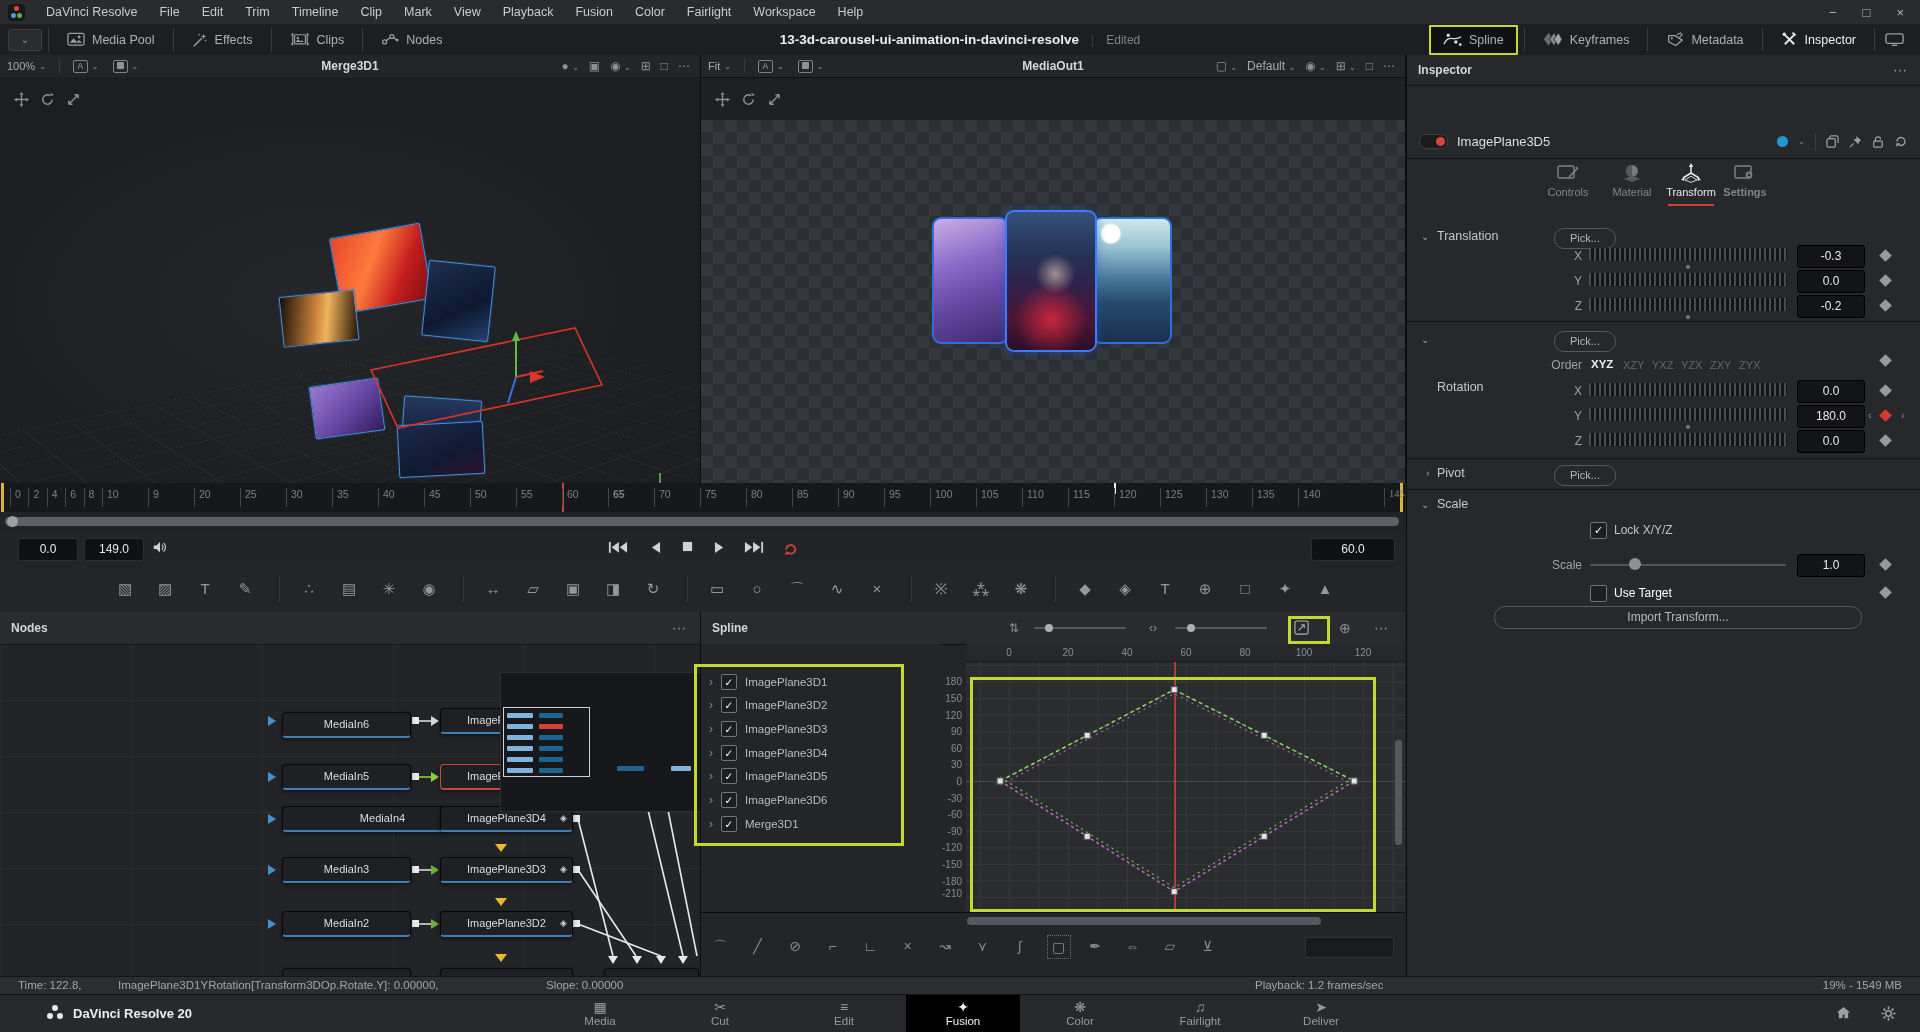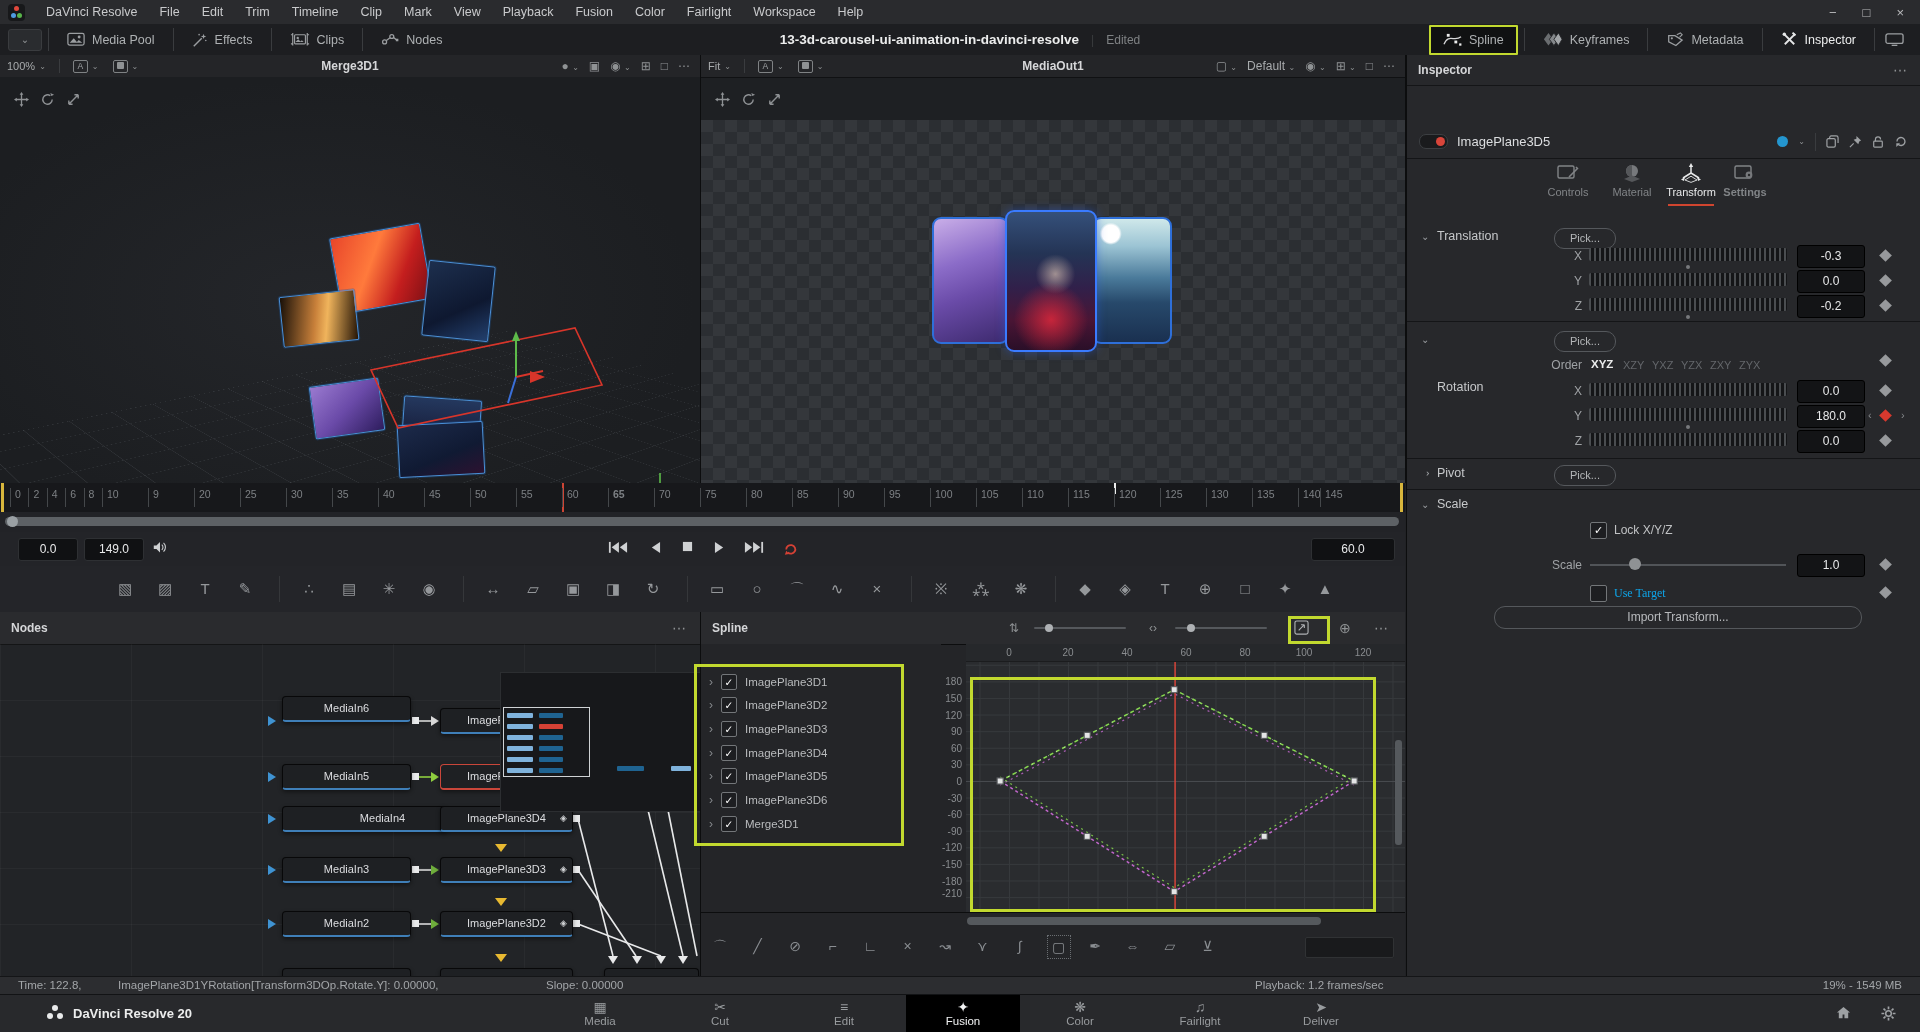--- a/index.html
+++ b/index.html
@@ -458,21 +458,21 @@
       <span class="rtick" style="left: 884px;">95</span>
       <span class="rtick" style="left: 930px;">100</span>
       <span class="rtick" style="left: 976px;">105</span>
       <span class="rtick" style="left: 1022px;">110</span>
       <span class="rtick" style="left: 1068px;">115</span>
       <span class="rtick" style="left: 1114px;">120</span>
       <span class="rtick" style="left: 1160px;">125</span>
       <span class="rtick" style="left: 1206px;">130</span>
       <span class="rtick" style="left: 1252px;">135</span>
       <span class="rtick" style="left: 1298px;">140</span>
-      <span class="rtick" style="left: 1320px;">145</span>
+      <span class="rtick" style="left: 1384px; font-family: Liberation Serif, serif;">145</span>
     </div>
   <div id="scrub-row">
     <div id="scrub-bar">
         <div id="scrub-knob"></div>
       </div>
   </div>
 
   <div id="transport">
     <div class="tfield" style="left:18px;width:58px;">0.0</div>
     <div class="tfield" style="left:84px;width:58px;">149.0</div>
@@ -617,21 +617,21 @@
             <div class="pbar" style="left: 3px; top: 38px; width: 26px; background: rgb(127, 178, 220);"></div>
             <div class="pbar" style="left: 35px; top: 38px; width: 24px; background: rgb(31, 99, 145);"></div>
             <div class="pbar" style="left: 3px; top: 49px; width: 26px; background: rgb(127, 178, 220);"></div>
             <div class="pbar" style="left: 35px; top: 49px; width: 24px; background: rgb(31, 99, 145);"></div>
             <div class="pbar" style="left: 3px; top: 60px; width: 26px; background: rgb(127, 178, 220);"></div>
             <div class="pbar" style="left: 35px; top: 60px; width: 24px; background: rgb(31, 99, 145);"></div>
           </div>
       <div class="pbar" style="left: 116px; top: 93px; width: 27px; background: rgb(31, 99, 145);"></div>
           <div class="pbar" style="left: 170px; top: 93px; width: 20px; background: rgb(127, 178, 220);"></div>
         </div>
-    <div class="gnode" style="left: 282px; top: 52px; width: 127px;">MediaIn6</div>
+    <div class="gnode" style="left: 282px; top: 68px; width: 127px;">MediaIn6</div>
         <div class="gnode" style="left: 282px; top: 120px; width: 127px;">MediaIn5</div>
         <div class="gnode" style="left: 282px; top: 162px; width: 127px; padding-left: 36px;">MediaIn4</div>
         <div class="gnode" style="left: 282px; top: 213px; width: 127px;">MediaIn3</div>
         <div class="gnode" style="left: 282px; top: 267px; width: 127px;">MediaIn2</div>
         <div class="gnode" style="left: 282px; top: 324px; width: 127px;">MediaIn1</div>
         <div class="gnode" style="left: 440px; top: 64px; width: 131px;">ImagePlane3D6<span class="kf">◈</span></div>
         <div class="gnode selected" style="left: 440px; top: 120px; width: 131px;">ImagePlane3D5<span class="kf">◈</span></div>
         <div class="gnode" style="left: 440px; top: 162px; width: 131px;">ImagePlane3D4<span class="kf">◈</span></div>
         <div class="gnode" style="left: 440px; top: 213px; width: 131px;">ImagePlane3D3<span class="kf">◈</span></div>
         <div class="gnode" style="left: 440px; top: 267px; width: 131px;">ImagePlane3D2<span class="kf">◈</span></div>
@@ -896,21 +896,21 @@
     <span class="isec-chev" style="top:444px;">⌄</span>
     <span class="isec-label" style="top:442px;">Scale</span>
     <div class="icheck" style="top:467px;">✓</div>
     <span style="position:absolute;left:207px;top:468px;color:#c0c2c4;">Lock X/Y/Z</span>
     <span class="axis-label" style="left:131px;top:503px;width:44px;">Scale</span>
     <div id="scale-track"></div>
     <div id="scale-knob"></div>
     <div class="vbox" style="top:499px;">1.0</div>
     <div class="kdiamond" style="top:505px;"></div>
     <div class="icheck" style="top:530px;background:#1d1e21;color:transparent;">✓</div>
-    <span style="position:absolute;left:207px;top:531px;color:#0ea5e9;font-family:Liberation Serif, serif;">Use Target</span>
+    <span style="position:absolute;left:207px;top:531px;color:#ffffff;">Use Target</span>
     <div class="kdiamond" style="top:533px;"></div>
     <div id="import-btn">Import Transform...</div>
   </div>
 
   <div id="statusbar">
     <span class="sseg" style="left:18px;">Time: 122.8,</span>
     <span class="sseg" style="left:118px;">ImagePlane3D1YRotation[Transform3DOp.Rotate.Y]:   0.00000,</span>
     <span class="sseg" style="left:546px;">Slope: 0.00000</span>
     <span class="sseg" style="left:1255px;">Playback: 1.2 frames/sec</span>
     <span class="sseg" style="right:18px;">19% - 1549 MB</span>

